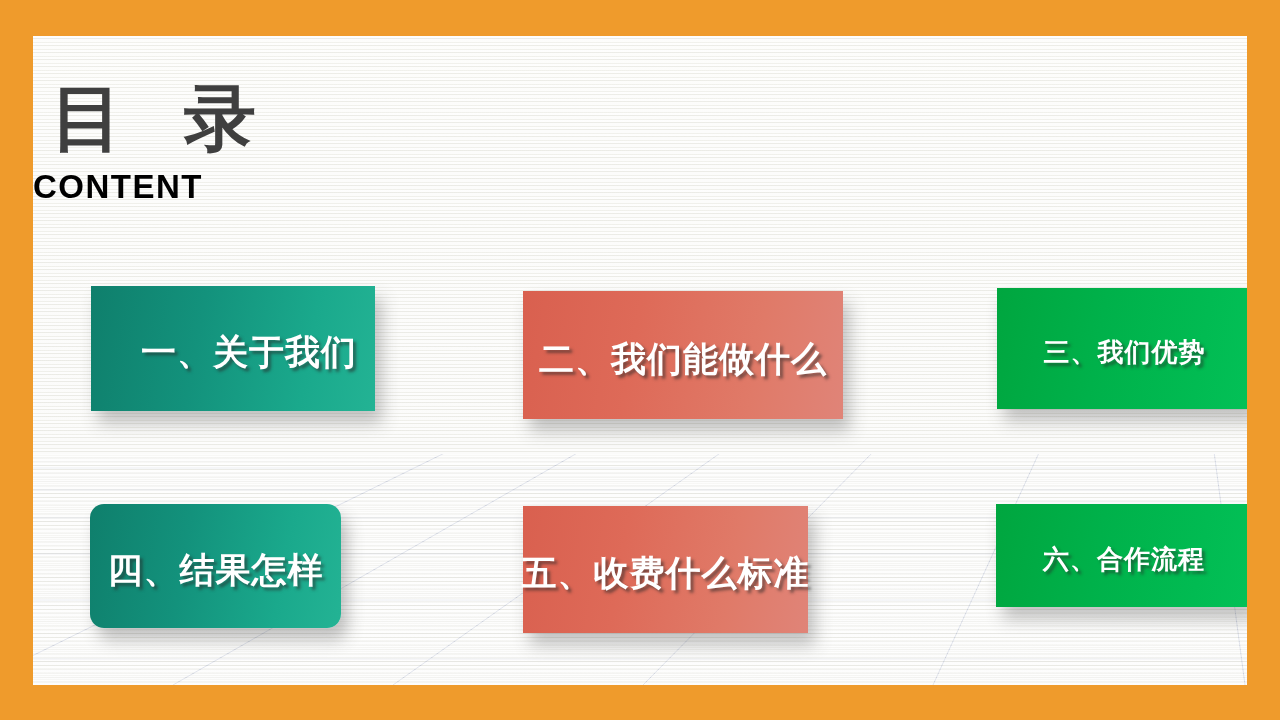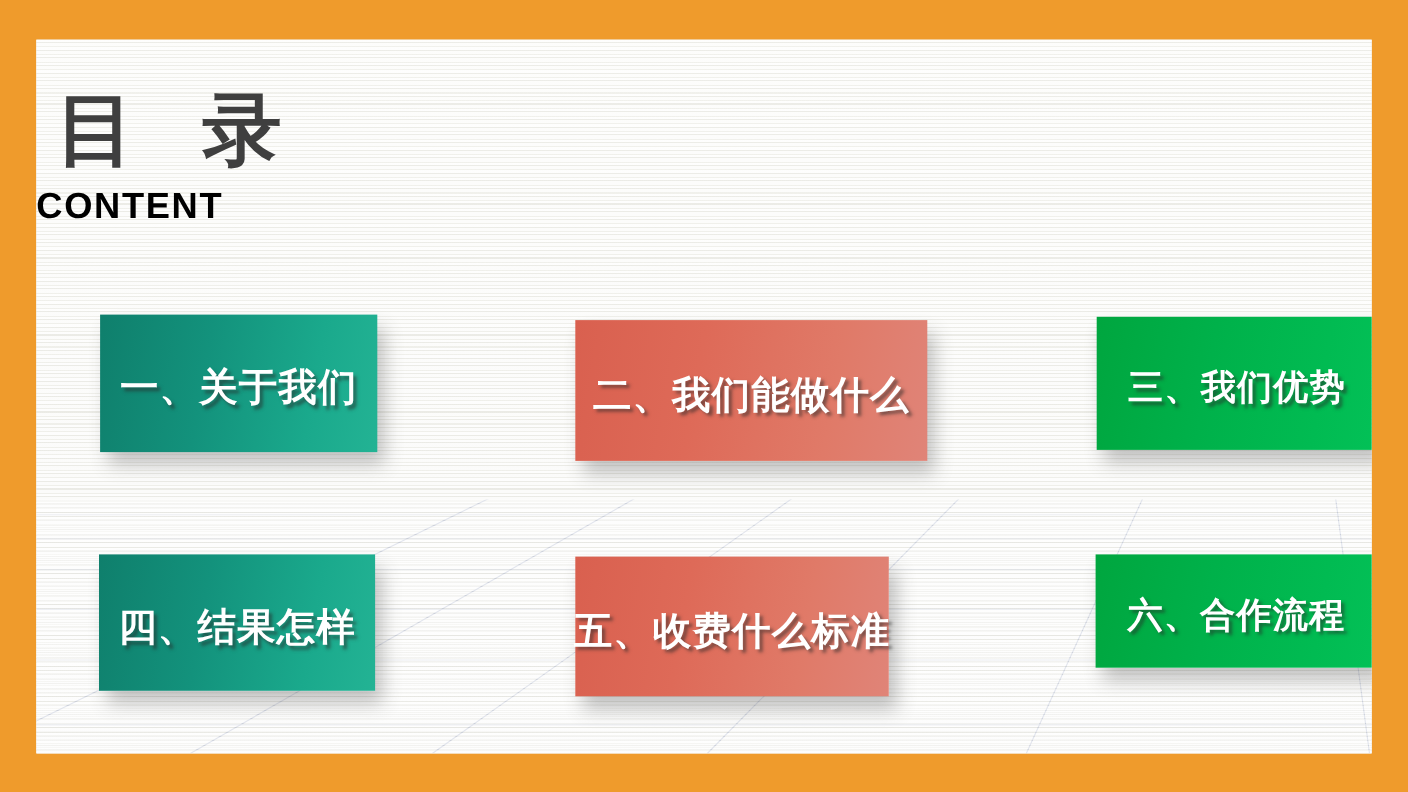--- a/index.html
+++ b/index.html
@@ -77,31 +77,31 @@
     font-family:"DejaVu Sans","Liberation Sans",sans-serif;
     white-space:nowrap;
     text-shadow:3px 3px 3px rgba(40,40,40,0.55);
     position:relative;top:4px;
   }
   .teal  {background:linear-gradient(100deg,#0f7f6c 0%,#13927c 38%,#1aa98c 75%,#23b394 100%);}
   .red   {background:linear-gradient(100deg,#d9604f 0%,#de6a58 35%,#e07a68 72%,#e08478 100%);}
   .green {background:linear-gradient(100deg,#00a63f 0%,#00b14a 40%,#01bb52 78%,#03c157 100%);}
 
   
-  #c1{left:58px; top:250px;width:252px;height:125px;}
+  #c1{left:58px; top:250px;width:252px;height:125px;padding-left:32px;}
   #c2{left:490px;top:255px;width:320px;height:128px;}
   #c3{left:964px;top:252px;width:255px;height:121px;}
   
-  #c4{left:57px; top:468px;width:251px;height:124px;}
+  #c4{left:57px; top:468px;width:251px;height:124px;border-radius:14px;}
   #c5{left:490px;top:470px;width:285px;height:127px;}
   #c6{left:963px;top:468px;width:256px;height:103px;}
 
   #c1 .lbl,#c4 .lbl{font-size:35px;letter-spacing:1px;}
   #c2 .lbl,#c5 .lbl{font-size:35px;letter-spacing:1px;}
-  #c3 .lbl,#c6 .lbl{font-size:32px;letter-spacing:1px;}
+  #c3 .lbl,#c6 .lbl{font-size:26px;letter-spacing:1px;}
 </style>
 </head>
 <body>
 
 <div id="slide">
 
   <div id="panel">
     <div class="tex"></div>
 
     <div id="floor">

